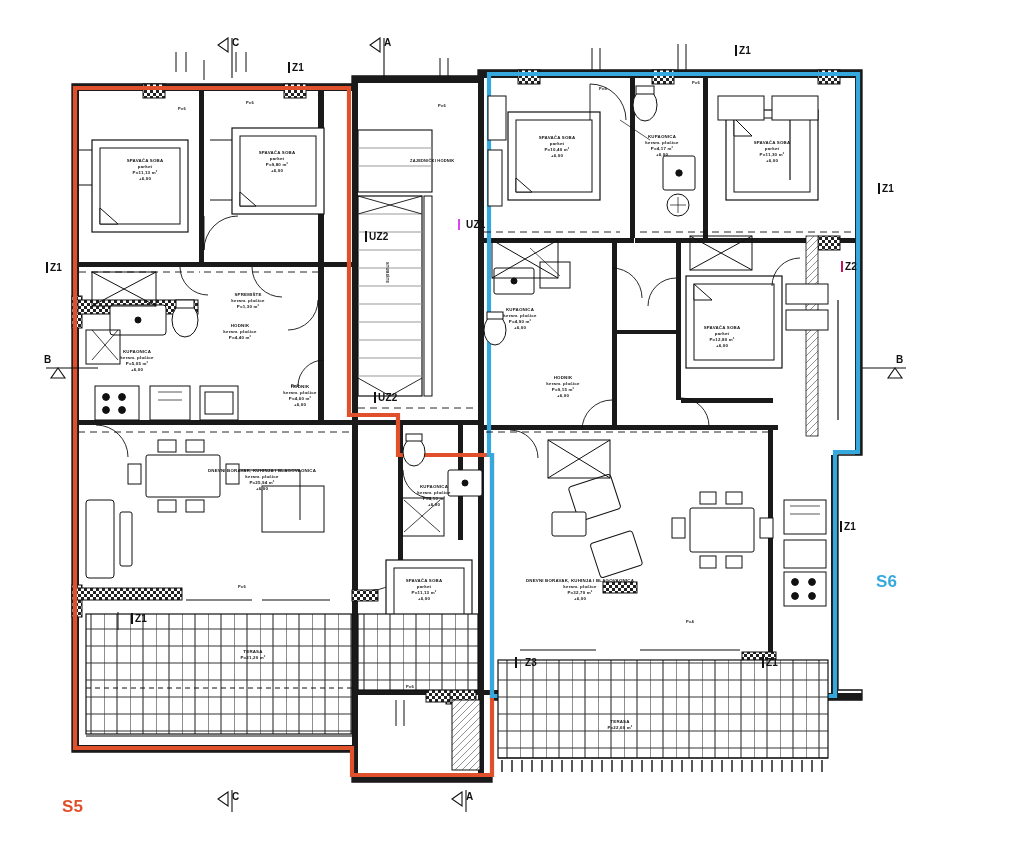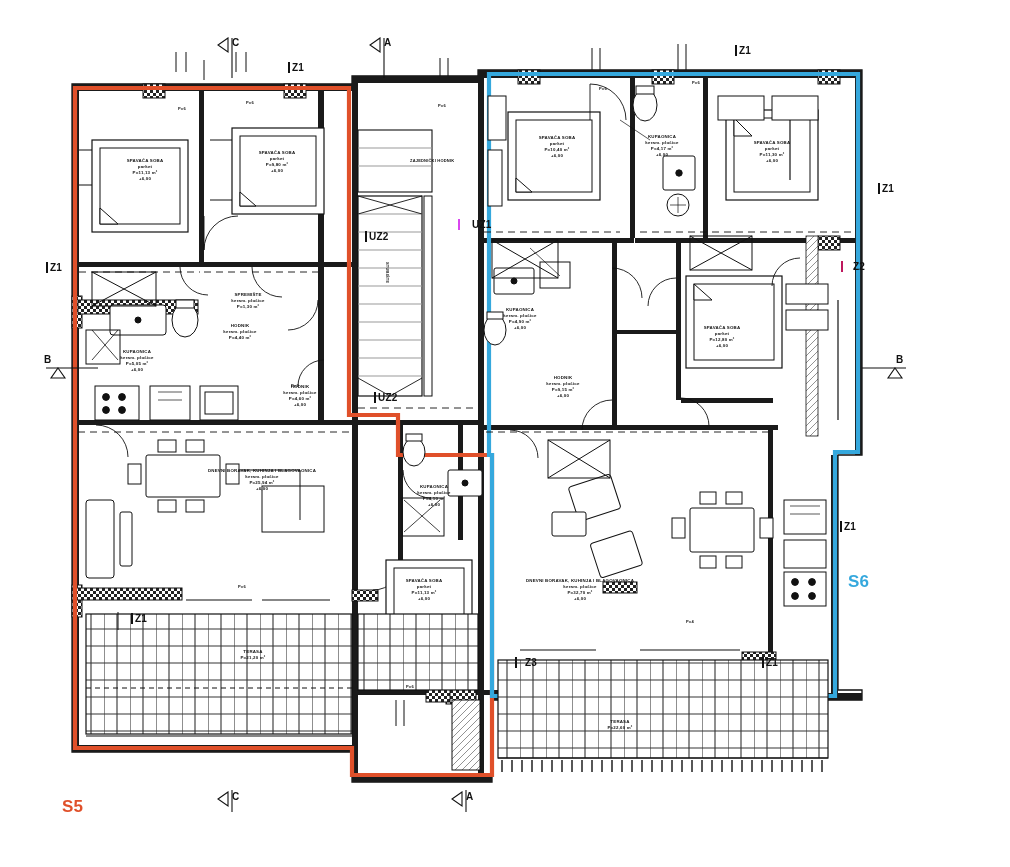--- a/index.html
+++ b/index.html
@@ -485,41 +485,41 @@
         <span class="t">TERASA</span>
         <span class="t">P=22,60 m²</span>
       </div>
       <div class="lbl tag" style="left: 288px; top: 62px;"><span style="display:inline-block;border-left:2px solid #111;padding-left:2px;">Z1</span></div>
       <div class="lbl tag" style="left: 735px; top: 45px;"><span style="display:inline-block;border-left:2px solid #111;padding-left:2px;">Z1</span></div>
       <div class="lbl tag" style="left: 878px; top: 183px;"><span style="display:inline-block;border-left:2px solid #111;padding-left:2px;">Z1</span></div>
       <div class="lbl tag" style="left: 46px; top: 262px;"><span style="display:inline-block;border-left:2px solid #111;padding-left:2px;">Z1</span></div>
       <div class="lbl tag" style="left: 840px; top: 521px;"><span style="display:inline-block;border-left:2px solid #111;padding-left:2px;">Z1</span></div>
       <div class="lbl tag" style="left: 131px; top: 613px;"><span style="display:inline-block;border-left:2px solid #111;padding-left:2px;">Z1</span></div>
       <div class="lbl tag" style="left: 762px; top: 657px;"><span style="display:inline-block;border-left:2px solid #111;padding-left:2px;">Z1</span></div>
-      <div class="lbl tag" style="left: 841px; top: 261px;"><span style="display:inline-block;border-left:2px solid #be185d;padding-left:10px;">Z2</span></div>
+      <div class="lbl tag" style="left: 841px; top: 261px;"><span style="display:inline-block;border-left:2px solid #be185d;padding-left:2px;">Z2</span></div>
       <div class="lbl tag" style="left: 515px; top: 657px;"><span style="display:inline-block;border-left:2px solid #111;padding-left:8px;">Z3</span></div>
-      <div class="lbl tag" style="left: 458px; top: 219px;"><span style="display:inline-block;border-left:2px solid #d946ef;padding-left:12px;">UZ1</span></div>
+      <div class="lbl tag" style="left: 458px; top: 219px;"><span style="display:inline-block;border-left:2px solid #d946ef;padding-left:6px;">UZ1</span></div>
       <div class="lbl tag" style="left: 365px; top: 231px;"><span style="display:inline-block;border-left:2px solid #111;padding-left:2px;">UZ2</span></div>
       <div class="lbl tag" style="left: 374px; top: 392px;"><span style="display:inline-block;border-left:2px solid #111;padding-left:2px;">UZ2</span></div>
       <div class="lbl dim" style="left: 178px; top: 106px;">P=6</div>
       <div class="lbl dim" style="left: 246px; top: 100px;">P=6</div>
       <div class="lbl dim" style="left: 438px; top: 103px;">P=6</div>
       <div class="lbl dim" style="left: 599px; top: 86px;">P=6</div>
       <div class="lbl dim" style="left: 692px; top: 80px;">P=6</div>
       <div class="lbl dim" style="left: 238px; top: 584px;">P=6</div>
       <div class="lbl dim" style="left: 406px; top: 684px;">P=6</div>
       <div class="lbl dim" style="left: 686px; top: 619px;">P=4</div>
       <div class="lbl dim" style="left: 291px; top: 383px;">P=2</div>
       <div class="lbl mark" style="left: 232px; top: 37px;">C</div>
       <div class="lbl mark" style="left: 384px; top: 37px;">A</div>
       <div class="lbl mark" style="left: 44px; top: 354px;">B</div>
       <div class="lbl mark" style="left: 896px; top: 354px;">B</div>
       <div class="lbl mark" style="left: 232px; top: 791px;">C</div>
       <div class="lbl mark" style="left: 466px; top: 791px;">A</div>
       <div class="lbl s5" style="left: 62px; top: 797px;">S5</div>
-      <div class="lbl s6" style="left: 848px; top: 572px;">S6</div>
+      <div class="lbl s6" style="left: 876px; top: 572px;">S6</div>
       <div class="lbl dim" style="left: 385px; top: 262px;"><span style="writing-mode:vertical-rl;">STUBIŠTE</span></div>
       <div class="lbl dim" style="left: 410px; top: 158px;">ZAJEDNIČKI HODNIK</div>
     </div>
 
 
 
 </div>
 
 </body></html>

